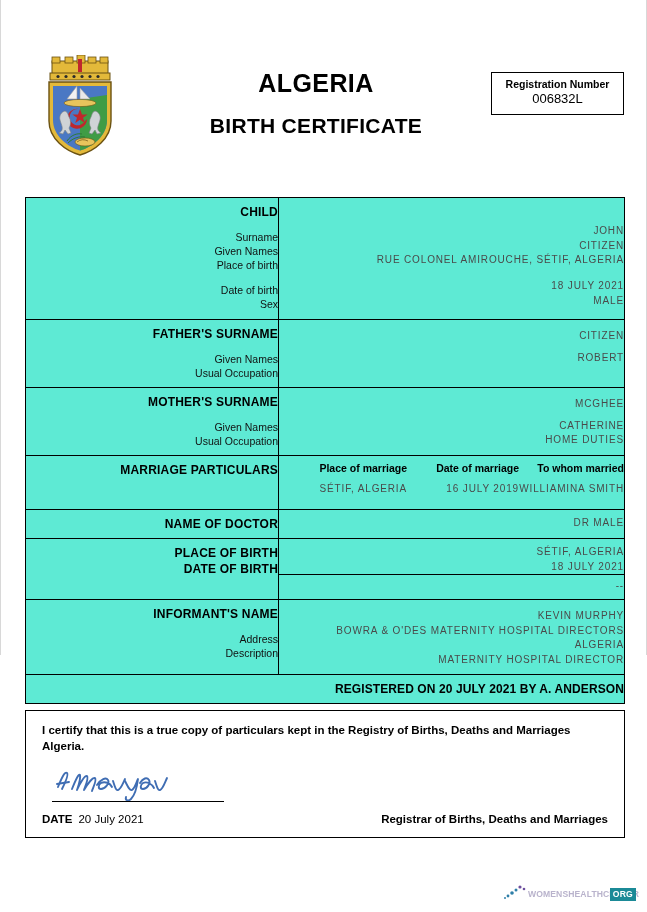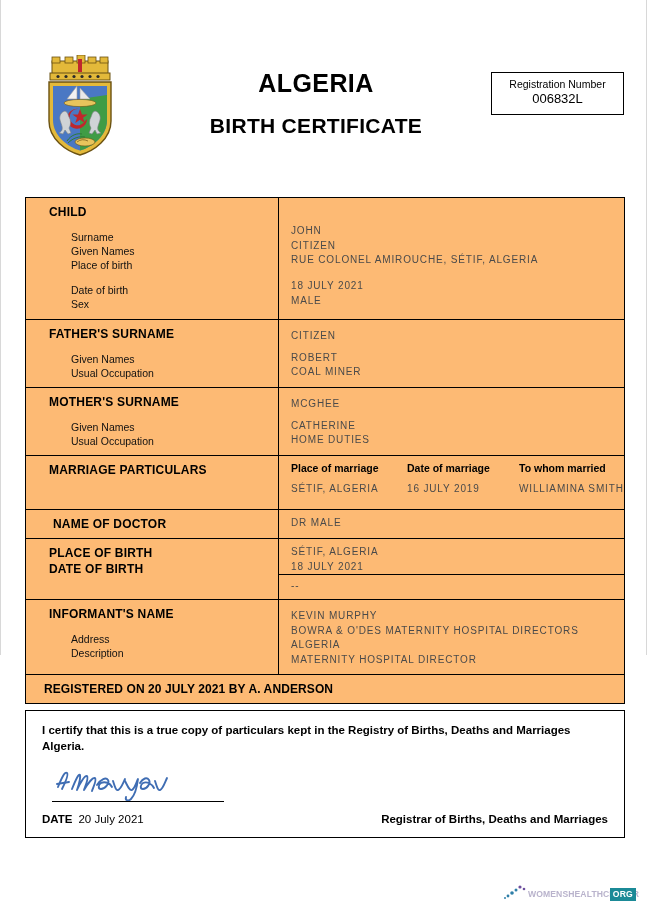--- a/index.html
+++ b/index.html
@@ -68,31 +68,32 @@
   .regbox {
     position: absolute;
     left: 490px; top: 30px;
     width: 133px;
     border: 1.3px solid #000;
     box-sizing: border-box;
     padding: 5px 2px 6px 2px;
     text-align: center;
     background: #fff;
   }
-  .regbox .rb-label { font-size: 10.5px; line-height: 1.25; }
+  .regbox .rb-label { font-size: 10.5px; line-height: 1.25; font-weight: bold; }
   .regbox .rb-value { font-size: 13px; line-height: 1.3; text-align: center; }
 
   
   .maintable {
     position: absolute;
     left: 24px; top: 197px;
     width: 600px;
     border: 1.4px solid #000;
     box-sizing: border-box;
-    background: #fdba74;
+    background: #5eead4;
+    text-align: right;
   }
   .row {
     display: flex;
     border-bottom: 1.4px solid #000;
     position: relative;
     box-sizing: border-box;
   }
   .row:last-child { border-bottom: none; }
   .cell-l {
     width: 253px;
@@ -319,21 +320,20 @@
         <div class="sect-head indent">FATHER'S SURNAME</div>
         <div class="spacer-line"></div>
         <div class="sub-label">Given Names</div>
         <div class="sub-label">Usual Occupation</div>
       </div>
       <div class="cell-r">
         <div class="spacer-line" style="height:3px;"></div>
         <div class="val">CITIZEN</div>
         <div class="spacer-line" style="height:7px;"></div>
         <div class="val">ROBERT</div>
-        <div class="val">COAL MINER</div>
       </div>
     </div>
 
     <div class="row" style="min-height:60px;">
       <div class="cell-l">
         <div class="sect-head indent">MOTHER'S SURNAME</div>
         <div class="spacer-line"></div>
         <div class="sub-label">Given Names</div>
         <div class="sub-label">Usual Occupation</div>
       </div>

